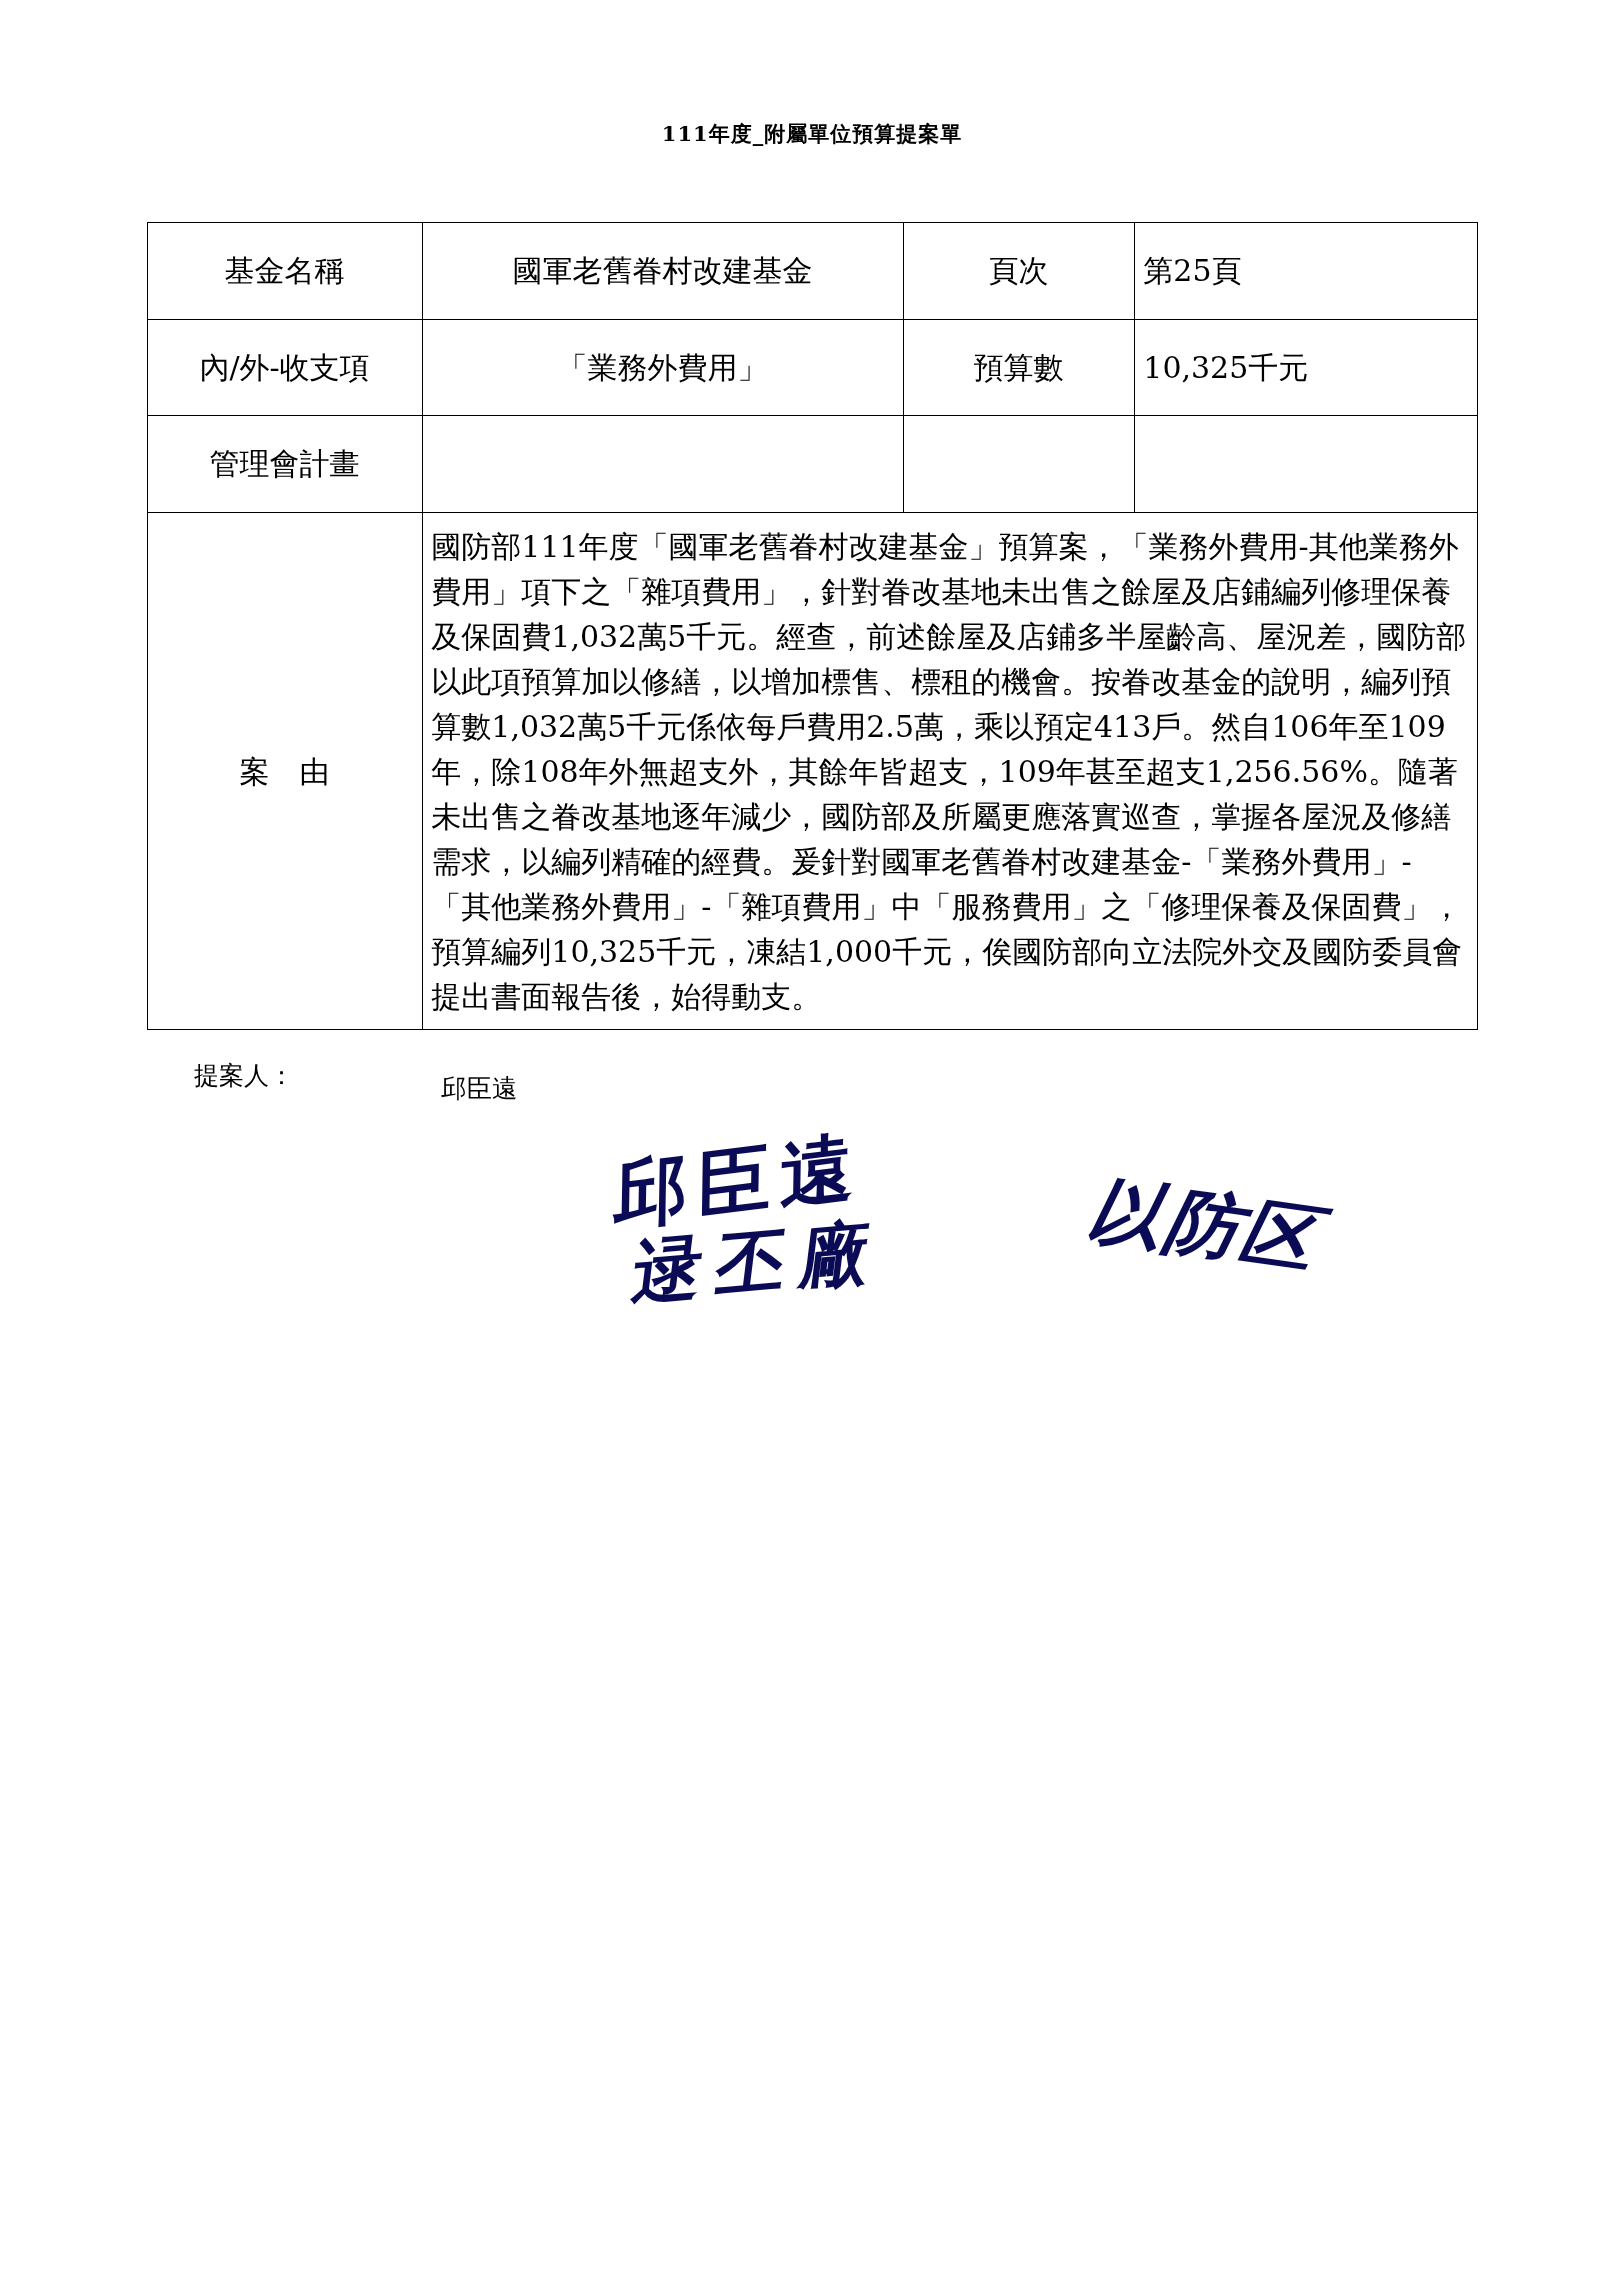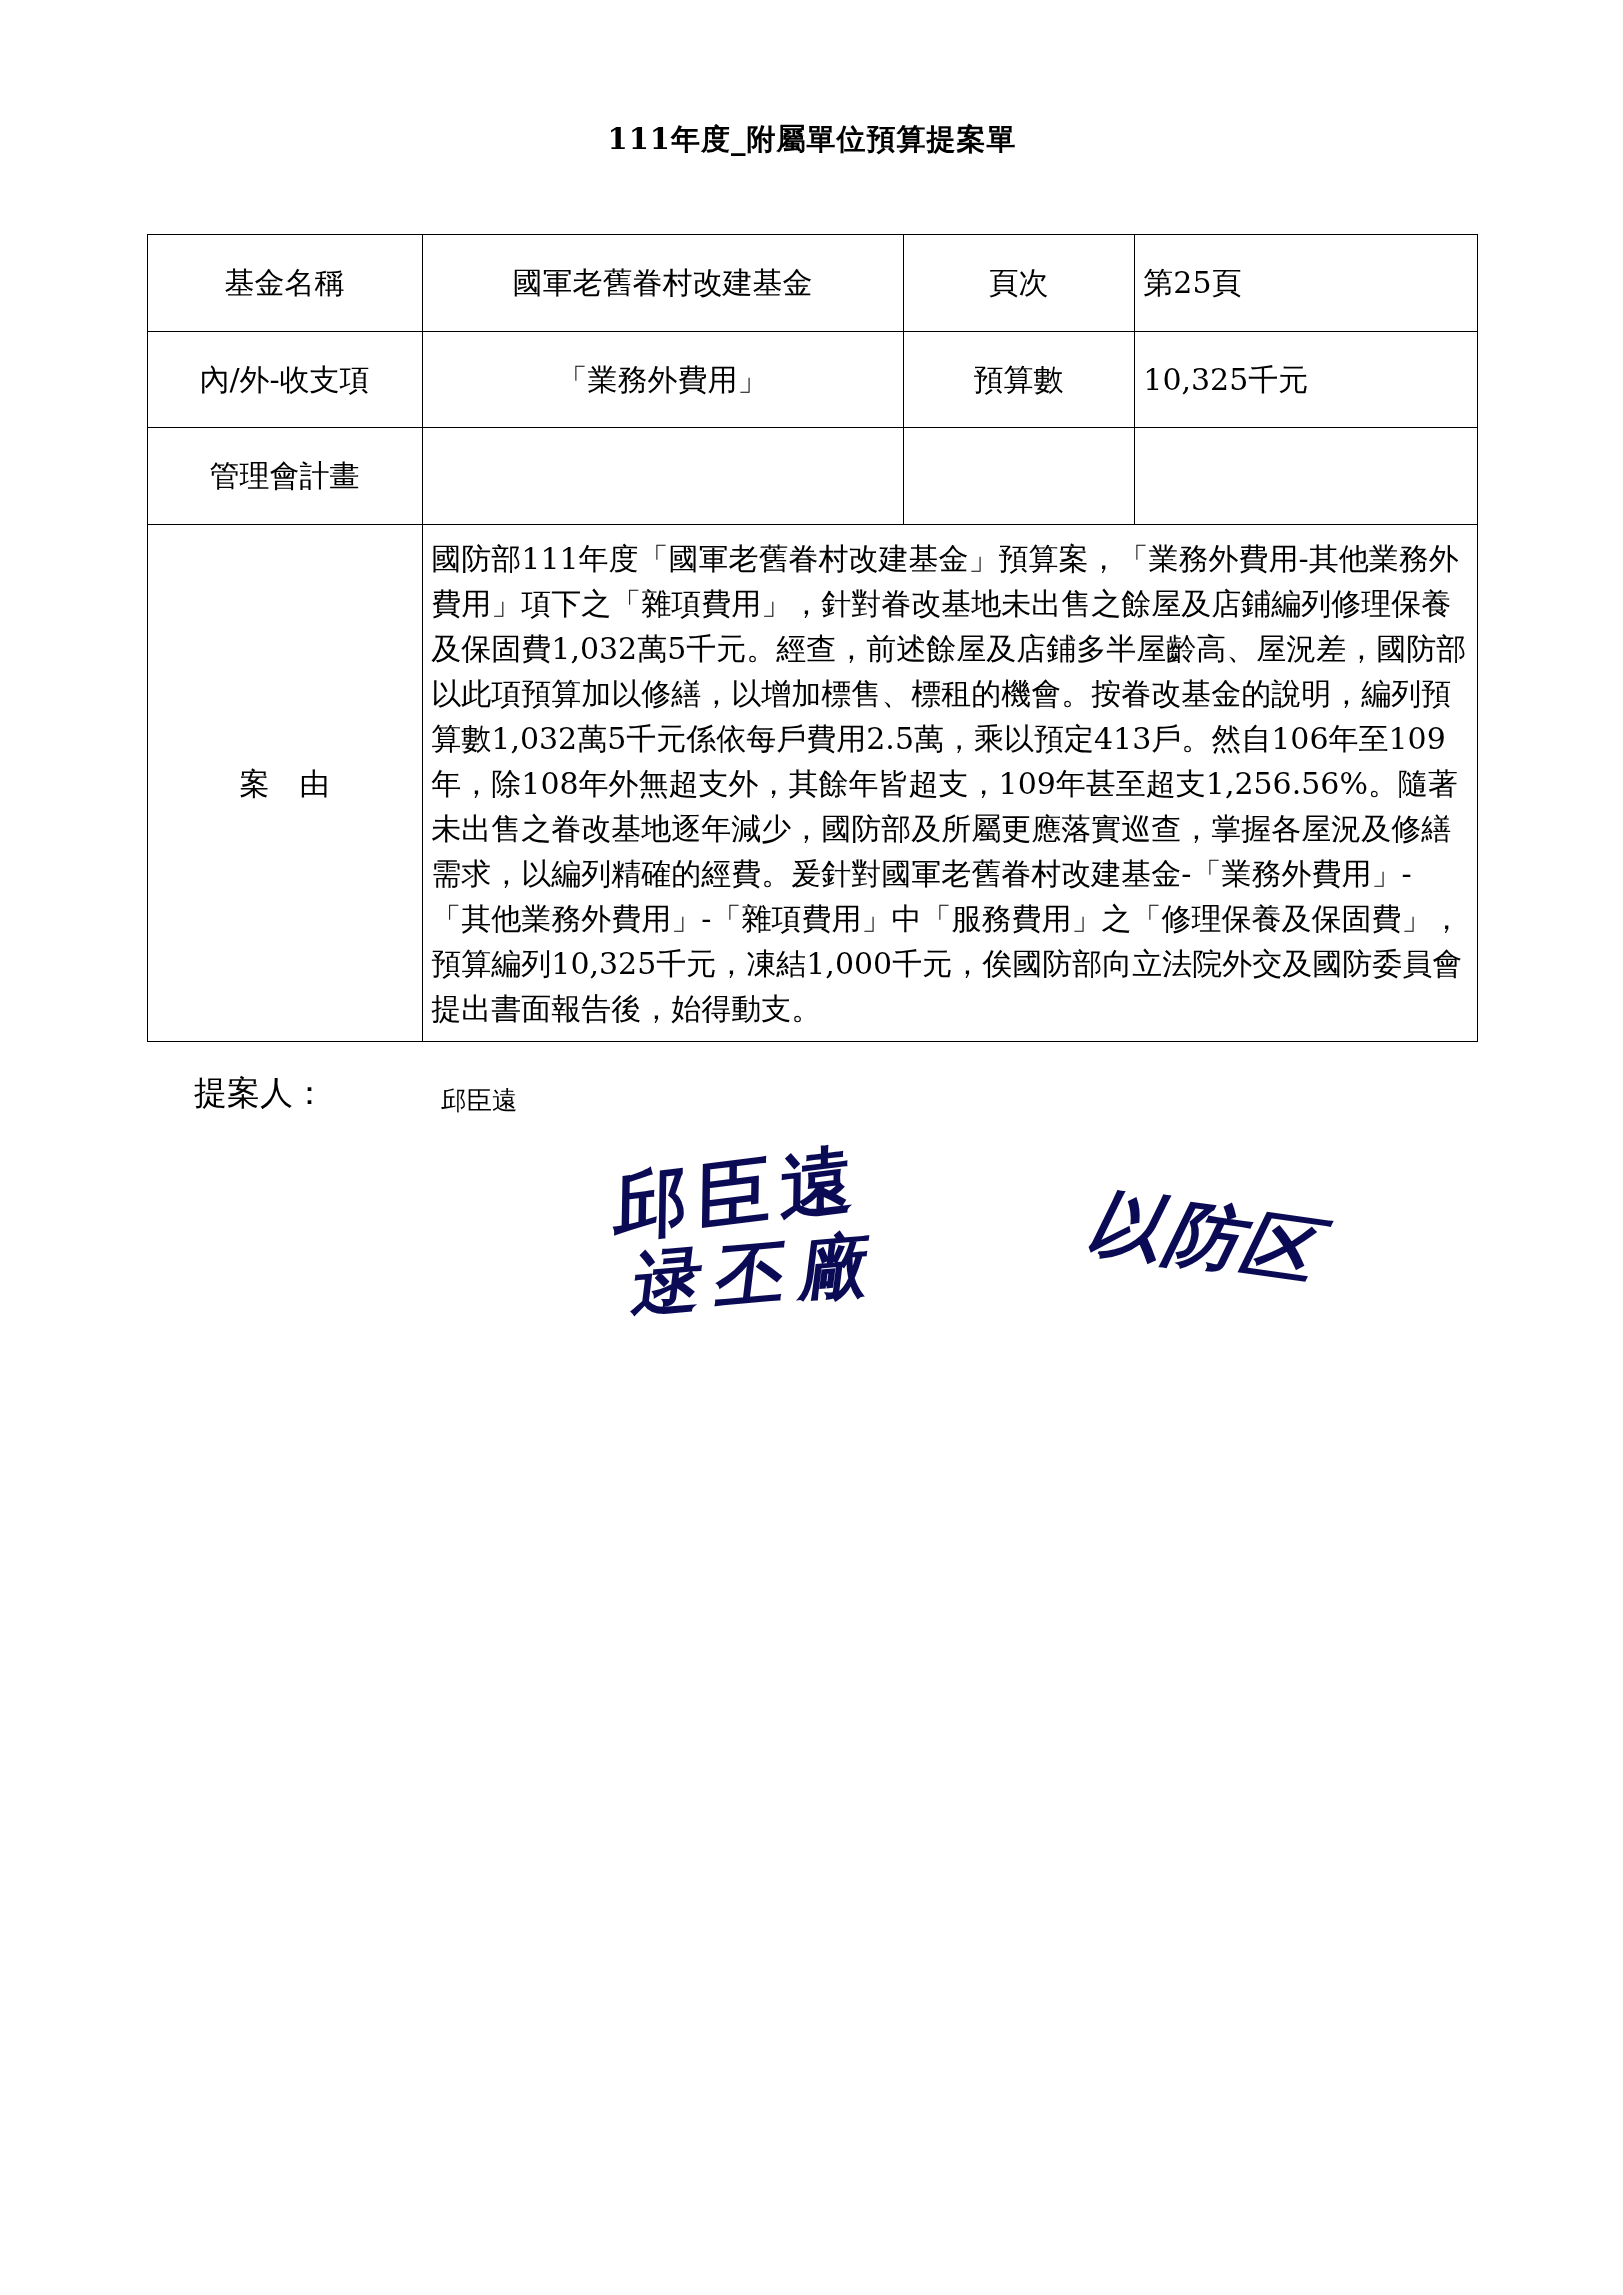--- a/index.html
+++ b/index.html
@@ -17,21 +17,21 @@
   }
   .page {
     position: relative;
     width: 1624px;
     height: 2295px;
     box-sizing: border-box;
     padding: 0;
   }
   .doc-title {
     text-align: center;
-    font-size: 29px;
+    font-size: 21px;
     font-weight: 700;
     letter-spacing: 1px;
     margin-top: 120px;
     font-family: "DejaVu Serif", "Liberation Serif", serif;
   }
 
   table.form {
     border-collapse: collapse;
     margin: 74px auto 0 auto;
     width: 1329px;
@@ -82,21 +82,21 @@
 
   .proposer-row {
     margin-top: 28.4px;
     position: relative;
     height: 59px;
   }
   .proposer-label {
     position: absolute;
     left: 194px;
     top: 0;
-    font-size: 33px;
+    font-size: 25px;
   }
   .proposer-name {
     position: absolute;
     left: 441px;
     top: 11.8px;
     font-size: 25.5px;
   }
 
   
   .sig-area {

